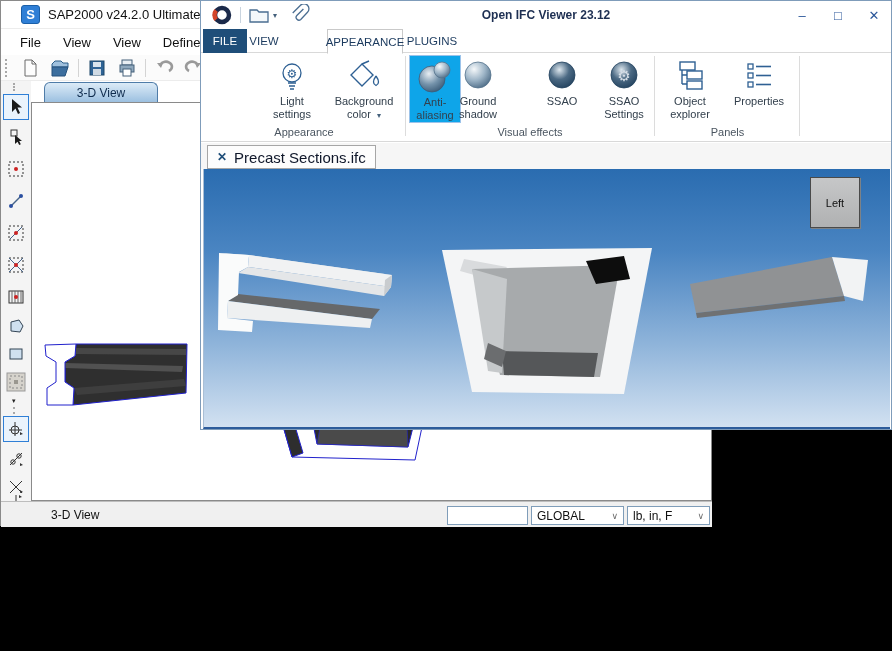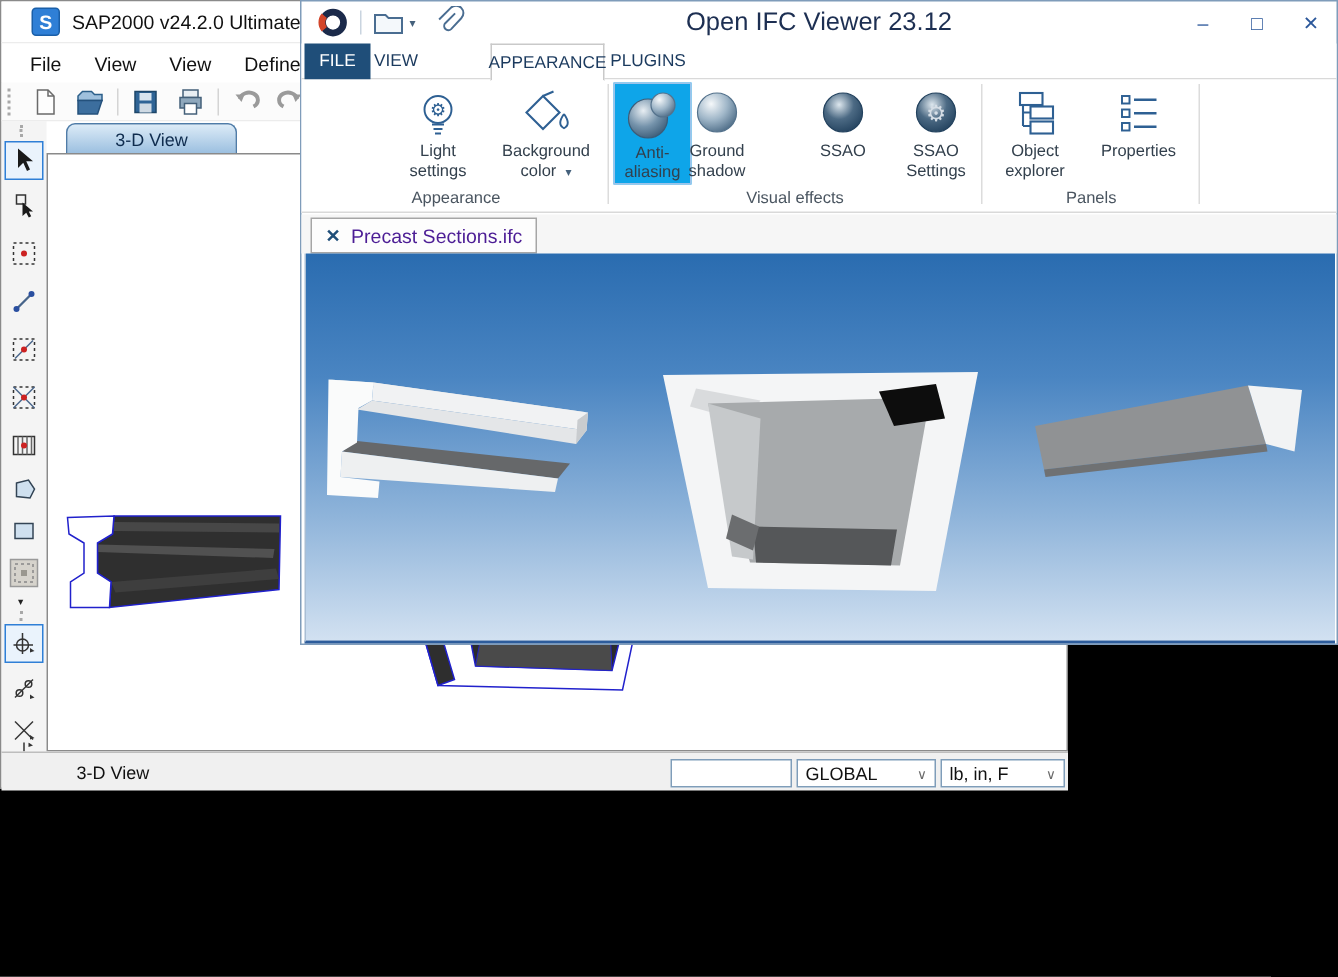--- a/index.html
+++ b/index.html
@@ -45,21 +45,21 @@
                 display:flex; align-items:center; padding:0 5px; }
   .status-box .chev { margin-left:auto; color:#6a6a6a; font-size:9px; }
 
   
   #ifc-win { left:200px; top:0; width:692px; height:430px; background:#fff;
              border:1px solid #7f9cba; }
   #ifc-title { left:0; top:0; width:100%; height:28px; display:flex;
                align-items:center; padding:0 10px; }
   .qa-sep { width:1px; height:16px; background:#c9d4df; margin:0 7px; }
   #ifc-title-text { position:absolute; left:0; width:100%; text-align:center;
-                    font-size:17px; font-weight:normal; color:#1d2f52; pointer-events:none; }
+                    font-size:12px; font-weight:bold; color:#1d2f52; pointer-events:none; }
   #win-controls { margin-left:auto; display:flex; gap:22px; z-index:2; }
   .wc { color:#2b579a; font-size:13px; width:14px; text-align:center; }
   #ifc-tabs { left:0; top:28px; width:100%; height:24px; border-bottom:1px solid #d9d9d9;
               background:#fff; }
   .rtab { position:absolute; top:0; height:24px; display:flex; align-items:center;
           justify-content:center; font-size:11.5px; color:#1b3a5e; }
   .rtab.filetab { background:#1f4e79; color:#fff; }
   .rtab.seltab { background:#fff; border:1px solid #c9c9c9; border-bottom:1px solid #fff;
                  height:25px; z-index:2; color:#1b3a5e; }
   #ifc-ribbon { left:0; top:52px; width:100%; height:89px; background:#fff;
@@ -69,21 +69,21 @@
           align-items:center; padding-top:2px; }
   .rbtn.hl { background:#0ea5e9; border:1px solid #9cc3ea; }
   .rlabel { font-size:11px; color:#33404d; line-height:13px; text-align:center; }
   .glabel { position:absolute; top:73px; font-size:11px; color:#4a5560; text-align:center; }
   .ricon { height:38px; display:flex; align-items:center; justify-content:center; }
   .ddcaret { font-size:8px; color:#45617c; margin-left:3px; }
   #ifc-docbar { left:0; top:142px; width:100%; height:26px; background:#f6f6f6; }
   #doc-tab { left:6px; top:2px; height:24px; background:#fdfdfd; border:1px solid #a6a6a6;
              display:flex; align-items:center; padding:0 9px; gap:7px; }
   #doc-tab-close { color:#1f4e79; font-size:12px; font-weight:bold; }
-  #doc-tab-label { font-size:13px; color:#4c1d95; }
+  #doc-tab-label { font-size:15px; color:#0f172a; }
   #ifc-viewport { left:2px; top:168px; width:687px; height:260px;
                   background:linear-gradient(180deg,#2a6cb0 0%,#4a85c2 32%,#8fb4da 68%,#d2e1f1 100%);
                   border-bottom:2px solid #2d5c9b; border-left:1px solid #a9bed4; }
   #nav-cube { left:606px; top:8px; width:50px; height:51px;
               background:linear-gradient(#c6c7c8,#b0b1b2); border:1px solid #4a4a4a;
               box-shadow:1px 1px 0 #7d8287; color:#111; font-size:11px;
               display:flex; align-items:center; justify-content:center; }
 </style>
 </head>
 <body>
@@ -479,14 +479,15 @@
         <path d="M486,342 L504,350 L500,366 L482,358 Z" fill="#6b6d6f"></path>
         <path d="M584,260 L622,255 L628,278 L594,283 Z" fill="#0d0d0d"></path>
       </g>
 
       <g>
         <path d="M688,283 L830,256 L842,295 L694,312 Z" fill="#909294"></path>
         <path d="M830,256 L866,259 L861,300 L842,295 Z" fill="#f2f3f4"></path>
         <path d="M694,312 L842,295 L843,300 L695,317 Z" fill="#6f7173"></path>
       </g>
     </svg>
+    <div id="nav-cube" class="abs">Left</div>
   </div>
 </div>
 
 </body></html>

